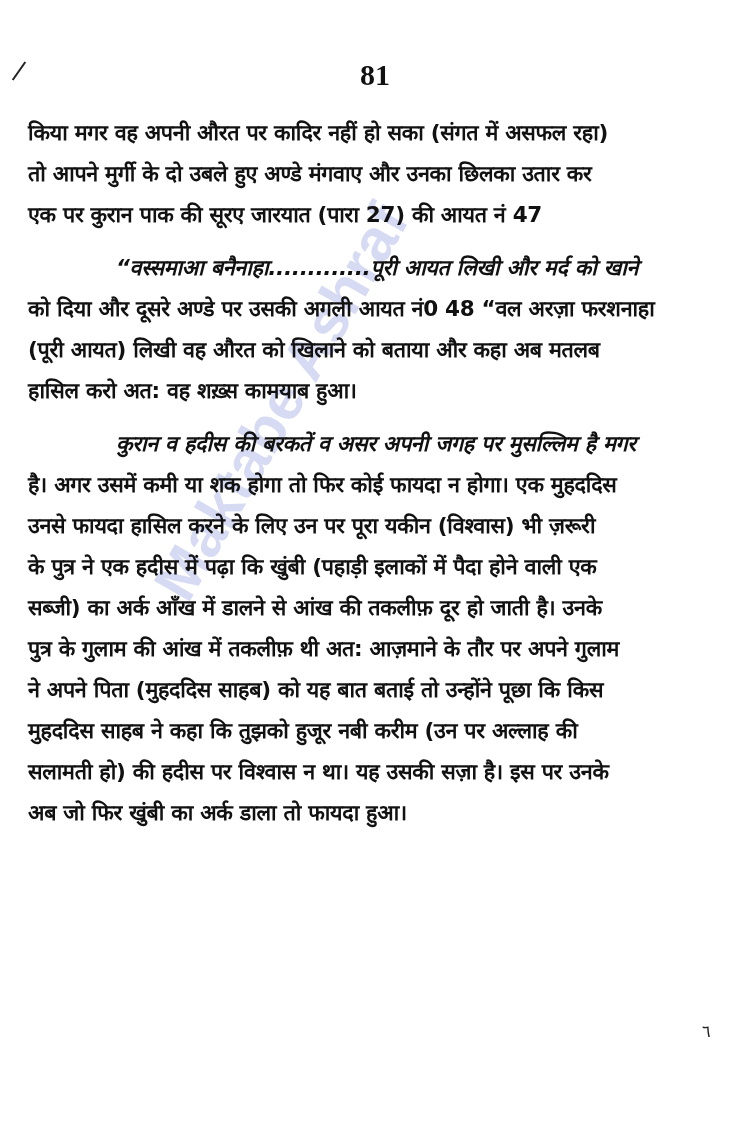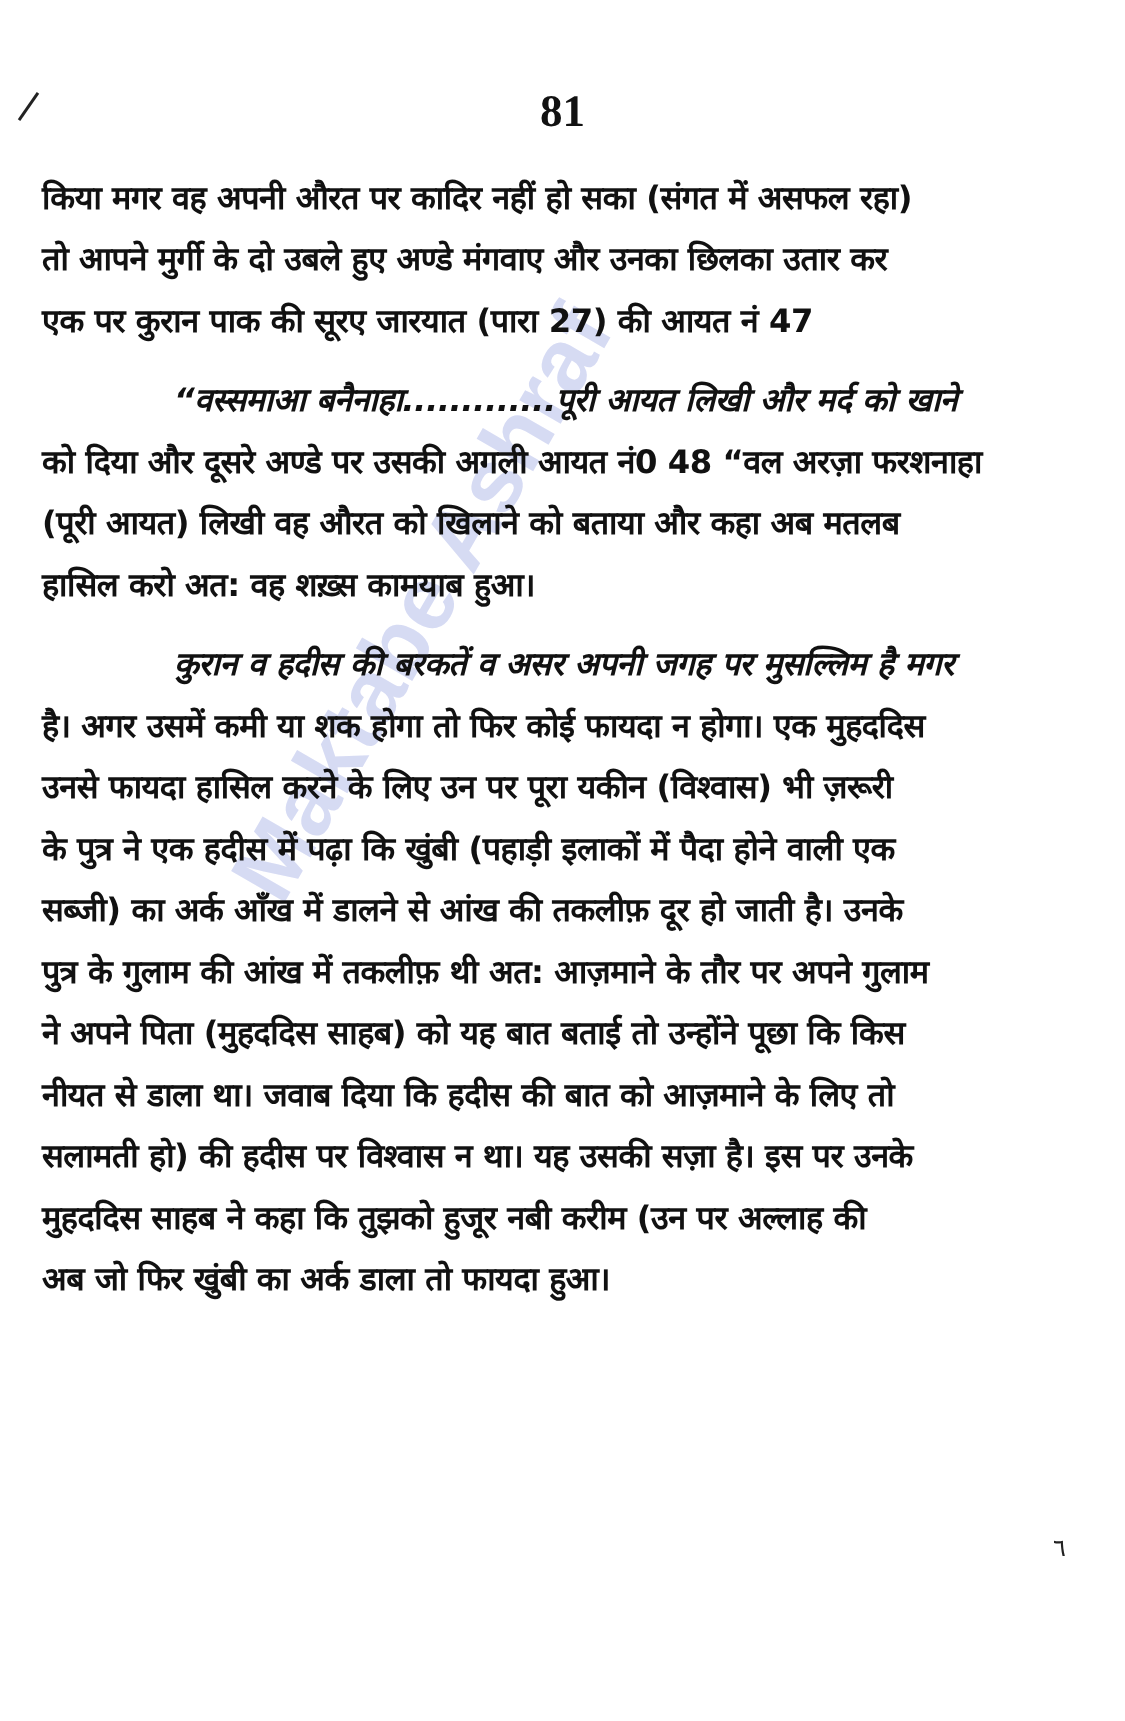--- a/index.html
+++ b/index.html
@@ -45,20 +45,19 @@
   <div class="para-gap"></div>
 
   <div>
     <div class="line indent">कुरान व हदीस की बरकतें व असर अपनी जगह पर मुसल्लिम है मगर</div>
     <div class="line">है। अगर उसमें कमी या शक होगा तो फिर कोई फायदा न होगा। एक मुहददिस</div>
     <div class="line">उनसे फायदा हासिल करने के लिए उन पर पूरा यकीन (विश्वास) भी ज़रूरी</div>
     <div class="line">के पुत्र ने एक हदीस में पढ़ा कि खुंबी (पहाड़ी इलाकों में पैदा होने वाली एक</div>
     <div class="line">सब्जी) का अर्क आँख में डालने से आंख की तकलीफ़ दूर हो जाती है। उनके</div>
     <div class="line">पुत्र के गुलाम की आंख में तकलीफ़ थी अत: आज़माने के तौर पर अपने गुलाम</div>
     <div class="line">ने अपने पिता (मुहददिस साहब) को यह बात बताई तो उन्होंने पूछा कि किस</div>
-    <div class="line">नीयत से डाला था। जवाब दिया कि हदीस की बात को आज़माने के लिए तो</div>
+    <div class="line">मुहददिस साहब ने कहा कि तुझको हुजूर नबी करीम (उन पर अल्लाह की</div>
     <div class="line">सलामती हो) की हदीस पर विश्वास न था। यह उसकी सज़ा है। इस पर उनके</div>
-    <div class="line">मुहददिस साहब ने कहा कि तुझको हुजूर नबी करीम (उन पर अल्लाह की</div>
     <div class="line">अब जो फिर खुंबी का अर्क डाला तो फायदा हुआ।</div>
   </div>
 </div>
 
 <div class="bottom-mark">٦</div>
 
 </body></html>

